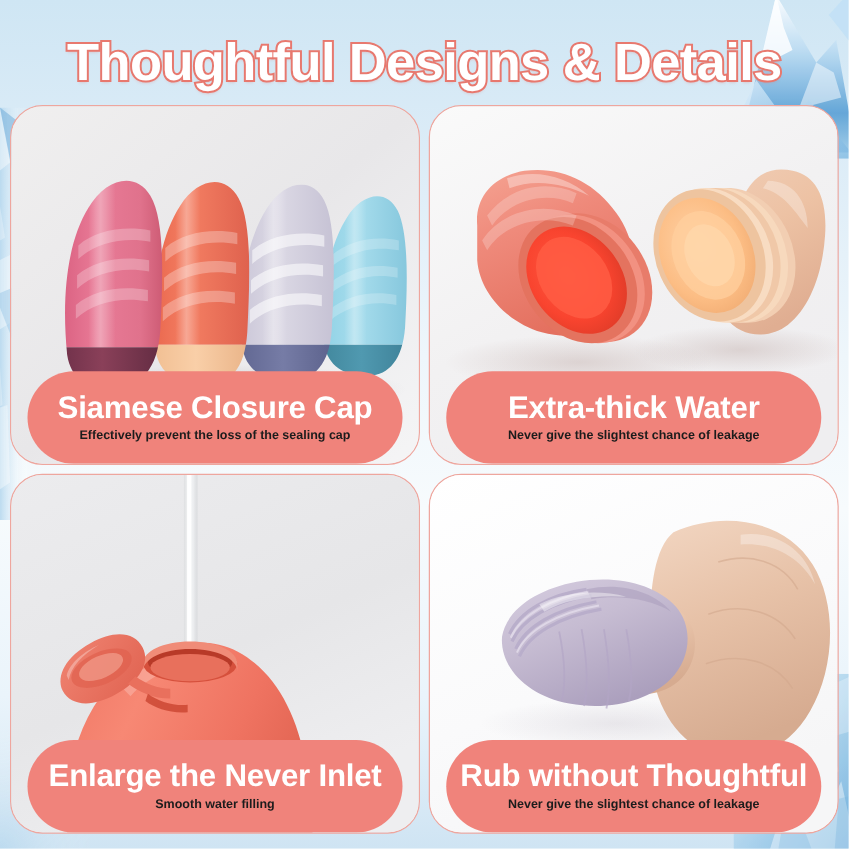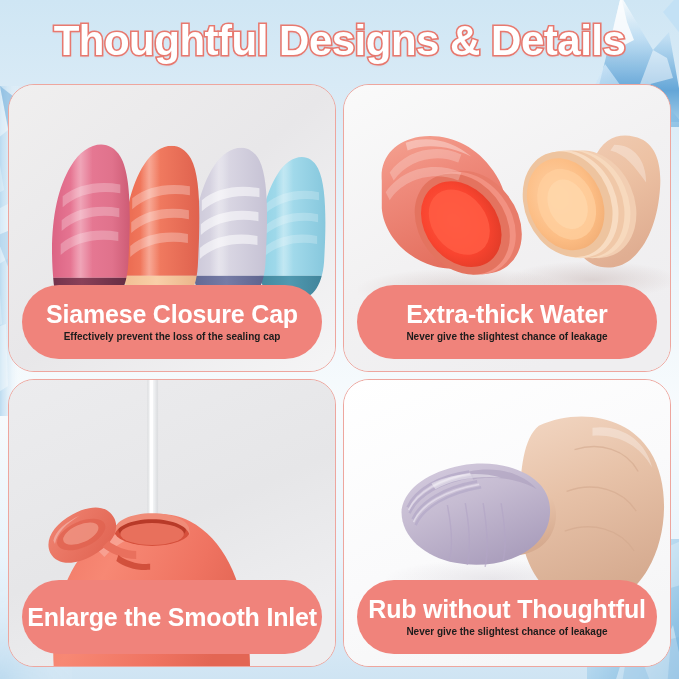--- a/index.html
+++ b/index.html
@@ -37,21 +37,21 @@
   }
   .ice-bottomleft {
     bottom: -14px; left: -18px; width: 90px; height: 110px;
     opacity: .5;
   }
 
   
   .title-wrap {
     position: absolute;
     top: 8px; left: 0; width: 679px; height: 66px;
-    display: flex; align-items: center; justify-content: center;
+    display: flex; align-items: flex-end; justify-content: center;
     z-index: 5;
   }
   .title {
     font-size: 42px;
     font-weight: 700;
     letter-spacing: -0.5px;
     color: #ffffff;
     -webkit-text-stroke: 3.2px #e8796f;
     paint-order: stroke fill;
     white-space: nowrap;
@@ -85,21 +85,21 @@
   }
 
   .photo {
     position: absolute;
     inset: 0;
   }
 
   
   .caption {
     position: absolute;
-    left: 13px; right: 13px; bottom: 12px;
+    left: 13px; right: 13px; bottom: 0;
     height: 74px;
     background: #f0837b;
     border-radius: 38px;
     display: flex;
     flex-direction: column;
     align-items: center;
     justify-content: center;
     z-index: 6;
   }
   .caption .ctitle {
@@ -473,21 +473,22 @@
             <path d="M52,136 C58,128 72,124 86,124 C70,126 58,131 52,140 Z" fill="#ffffff" opacity=".3"></path>
           </g>
 
           <path d="M100,162 C108,168 118,172 128,172 L128,180 C114,180 102,174 94,168 Z" fill="#e9705d"></path>
 
           <path d="M110,176 C118,182 130,186 142,185 L142,191 C128,192 116,188 108,182 Z" fill="#c9442f" opacity=".8"></path>
         </g>
       </svg>
 
       <div class="caption">
-        <div class="ctitle">Enlarge the Smooth Inlet</div>
+        <div class="ctitle">Enlarge the Never Inlet</div>
+        <div class="csub">Smooth water filling</div>
       </div>
     </div>
 
     <div class="panel white">
       <svg class="photo" viewBox="0 0 328 288" preserveAspectRatio="xMidYMid slice">
         <defs>
           <linearGradient id="p4bg" x1="0" y1="0" x2="0.5" y2="1">
             <stop offset="0%" stop-color="#ffffff"></stop>
             <stop offset="60%" stop-color="#fafafb"></stop>
             <stop offset="100%" stop-color="#f6f6f7"></stop>

